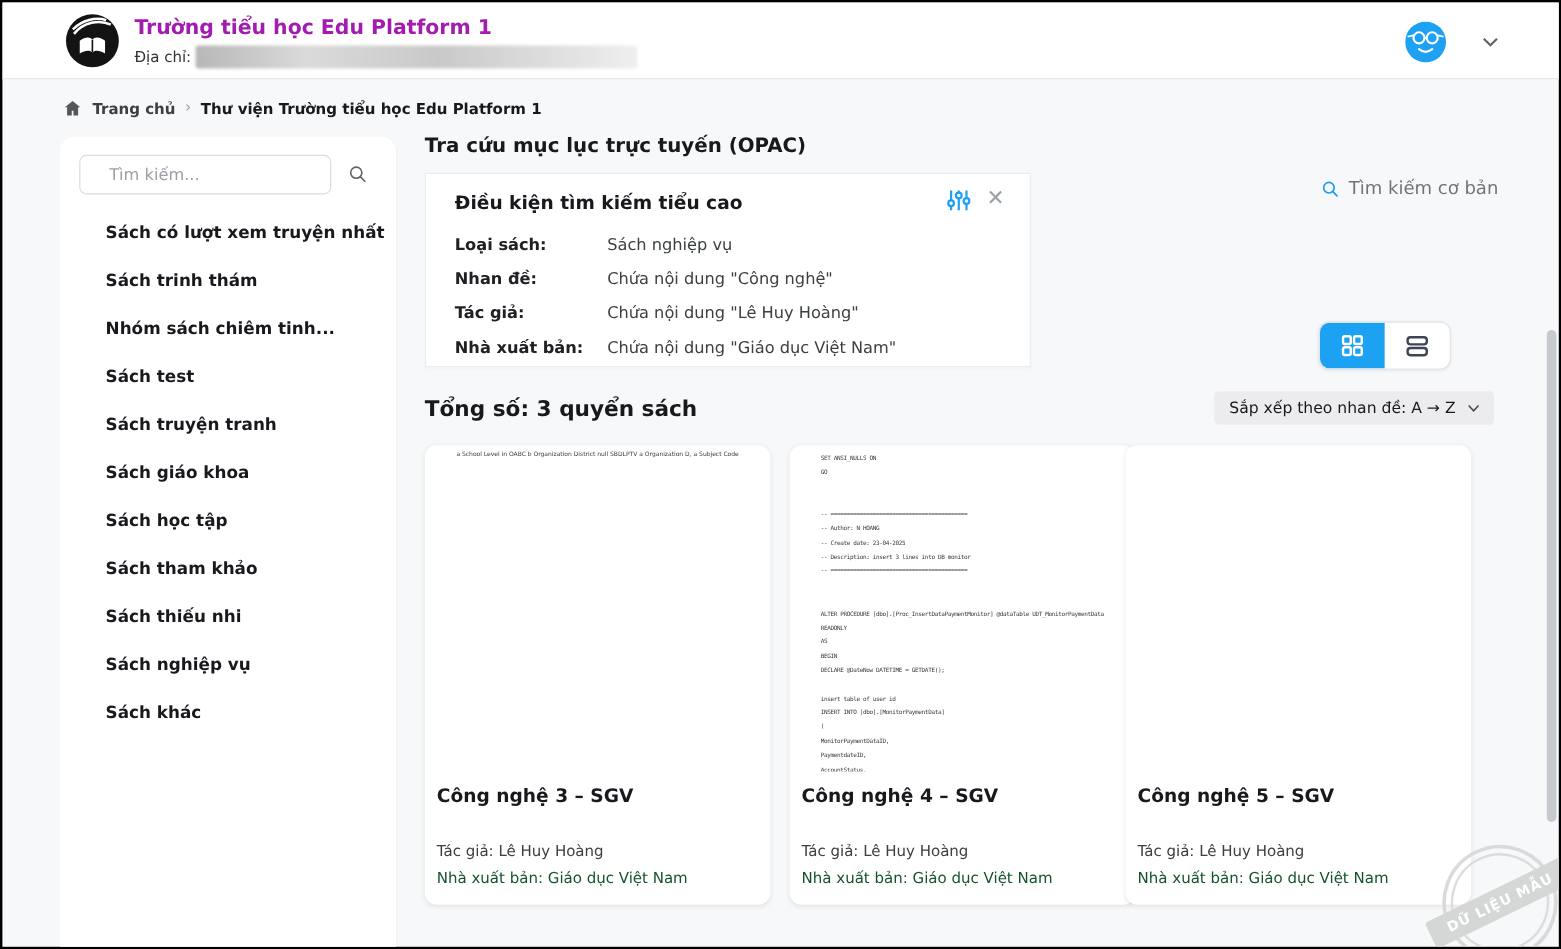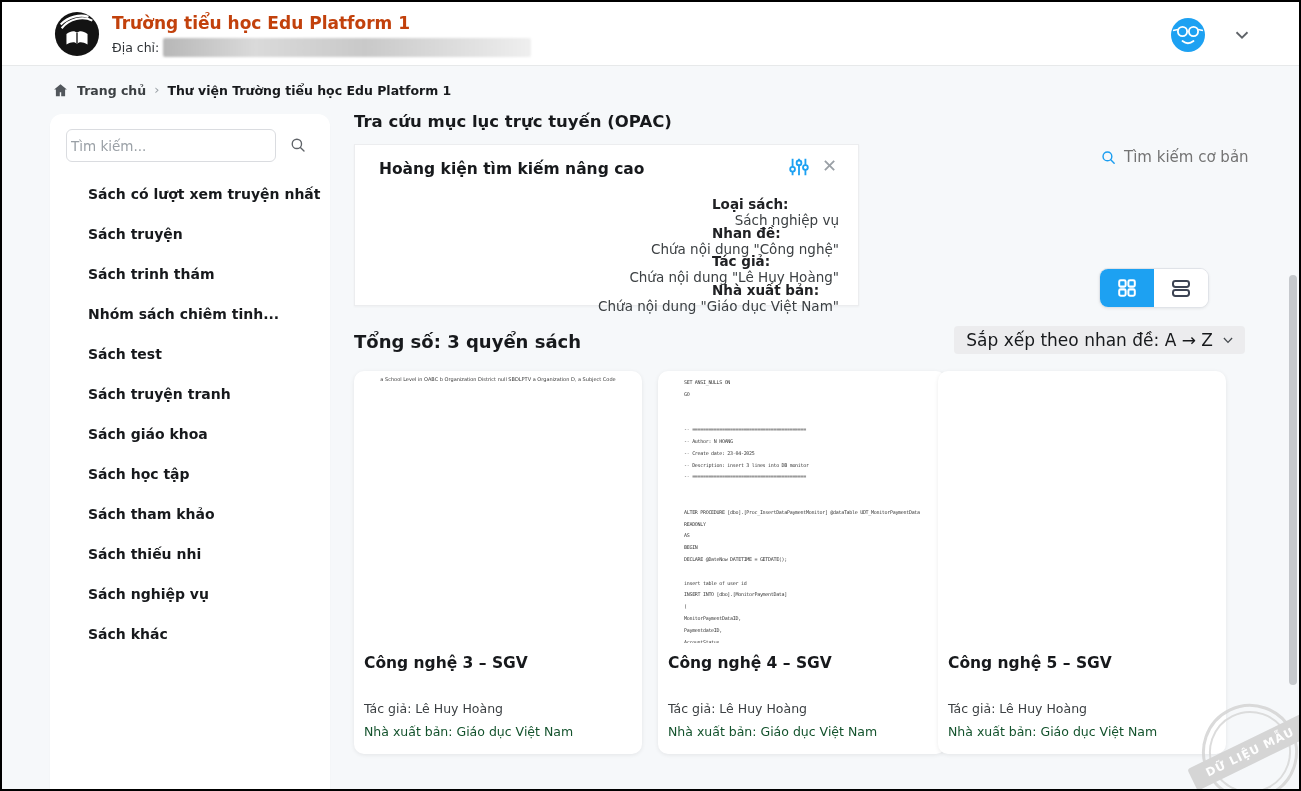--- a/index.html
+++ b/index.html
@@ -4,76 +4,76 @@
 <style>
   * { margin:0; padding:0; box-sizing:border-box; }
   body { font-family:"DejaVu Sans","Liberation Sans",sans-serif; background:#fff; }
   .page { position:relative; width:1301px; height:791px; border:2px solid #000;
           background:#f6f8fa; overflow:hidden; }
 
   
   .header { position:absolute; left:0; top:0; width:100%; height:64px; background:#fff;
             border-bottom:1px solid #e7e9ea; }
   .logo { position:absolute; left:52px; top:9px; width:46px; height:46px; }
-  .school-name { position:absolute; left:110px; top:11px; font-size:17px; font-weight:700; color:#c2410c; }
+  .school-name { position:absolute; left:110px; top:11px; font-size:17px; font-weight:700; color:#a21caf; }
   .addr-label { position:absolute; left:110px; top:38px; font-size:12.5px; color:#2f3337; }
   .addr-blur { position:absolute; left:161px; top:36px; width:368px; height:19px; border-radius:2px;
                background:linear-gradient(90deg,#b7b7b7,#dadada 25%,#c9c9c9 55%,#e6e6e6 90%,#efefef);
                filter:blur(1.2px); }
   .avatar { position:absolute; left:1169px; top:16px; width:34px; height:34px; }
   .hdr-chevron { position:absolute; left:1229px; top:22px; width:22px; height:22px; }
 
   
   .breadcrumb { position:absolute; left:50px; top:66px; height:44px; display:flex; align-items:center; gap:8px; }
   .bc-home { width:17px; height:17px; }
   .bc-link { font-size:12.5px; color:#3c4043;font-weight:bold; }
   .bc-sep { font-size:13px; color:#9aa0a6; margin-top:-2px; }
   .bc-current { font-size:12.5px; font-weight:700; color:#17191c; }
 
   
   .sidebar { position:absolute; left:48px; top:112px; width:280px; height:677px; background:#fff;
              border-radius:12px 12px 0 0; box-shadow:0 1px 2px rgba(0,0,0,.03); }
   .side-search { position:absolute; left:16px; top:15px; width:210px; height:33px;
-                 border:1px solid #dadce0; border-radius:6px; padding:0 4px; font-size:13.5px;
+                 border:1px solid #dadce0; border-radius:6px; padding:0 24px; font-size:13.5px;
                  color:#202124; outline:none; background:#fff; font-family:inherit; }
   .side-search::placeholder { color:#9aa0a6; }
   .side-search-icon { position:absolute; left:239px; top:22px; width:18px; height:18px; cursor:pointer; }
   .side-list { position:absolute; left:0; top:60px; width:100%; }
   .side-item { height:40px; line-height:40px; padding-left:38px; font-size:14px; font-weight:700;
                color:#17191c; cursor:pointer; white-space:nowrap; }
 
   
   .page-title { position:absolute; left:352px; top:110px; font-size:16.5px; font-weight:700; color:#17191c; }
 
   .adv-card { position:absolute; left:352px; top:142px; width:505px; height:162px; background:#fff;
               border:1px solid #ecEDEF; border:1px solid #ecedef; box-shadow:0 1px 2px rgba(0,0,0,.04); }
   .adv-title { position:absolute; left:24px; top:15px; font-size:15.5px; font-weight:700; color:#17191c; }
   .adv-filter-icon { position:absolute; left:433px; top:11px; width:22px; height:22px; cursor:pointer; }
   .adv-close { position:absolute; left:467px; top:9px; font-size:18px; color:#9aa0a6; cursor:pointer; line-height:24px; }
   .adv-rows { position:absolute; left:24px; top:51px; width:460px; }
-  .adv-row { display:flex; height:28.5px; align-items:flex-end;flex-direction:column; }
+  .adv-row { display:flex; height:28.5px; align-items:flex-start; }
   .adv-label { width:127px; font-size:13.5px; font-weight:700; color:#202124; }
   .adv-value { font-size:13.5px; color:#3c4043; }
 
   .basic-search { position:absolute; left:1098px; top:146px; display:flex; align-items:center; gap:7px;
                   cursor:pointer; }
   .basic-search-text { font-size:15px; color:#737373; }
   .basic-search-icon { width:17px; height:17px; }
 
   .view-toggle { position:absolute; left:1097px; top:266px; width:110px; height:40px; display:flex;
                  border:1px solid #e0e3e8; border-radius:9px; overflow:hidden; background:#fff;
                  box-shadow:0 1px 3px rgba(0,0,0,.07); }
   .vt-btn { width:55px; height:100%; display:flex; align-items:center; justify-content:center; cursor:pointer; }
   .vt-grid { background:#1da1f2; }
   .vt-list { background:#fff; }
 
   .total-text { position:absolute; left:352px; top:329px; font-size:18px; font-weight:700; color:#17191c; }
   .sort-chip { position:absolute; top:324px; right:54px; height:28px; display:inline-flex; align-items:center;
                gap:8px; padding:0 10px 0 12px; background:#ececee; border-radius:4px; cursor:pointer; }
-  .sort-label { font-size:17px; color:#17191c; }
+  .sort-label { font-size:13px; color:#17191c; }
   .sort-chevron { width:14px; height:14px; }
 
   
   .card { position:absolute; top:369px; width:288px; height:383px; background:#fff; border-radius:10px;
           box-shadow:0 1px 4px rgba(0,0,0,.08); cursor:pointer; overflow:hidden; }
   .card1 { left:352px; } .card2 { left:656px; } .card3 { left:936px;text-align:right; }
   .preview { position:absolute; left:0; top:2px; width:100%; height:270px; overflow:hidden;
              font-size:5px; color:#3a3a3a; }
   .preview.center { text-align:center; padding:2px 14px 0; line-height:8px; }
   .preview.doc { padding:4px 12px 0 26px; white-space:pre-line; line-height:11.8px; font-family:"DejaVu Sans Mono","Liberation Mono",monospace; letter-spacing:-0.3px; }
@@ -130,38 +130,37 @@
   </div>
 
   <div class="sidebar">
     <input class="side-search" value="" placeholder="Tìm kiếm..." style="">
     <svg class="side-search-icon" viewBox="0 0 24 24">
       <circle cx="10.5" cy="10.5" r="6.2" fill="none" stroke="#5f6368" stroke-width="1.8"></circle>
       <line x1="15.2" y1="15.2" x2="20" y2="20" stroke="#5f6368" stroke-width="1.8" stroke-linecap="round"></line>
     </svg>
     <div class="side-list">
       <div class="side-item">Sách có lượt xem truyện nhất</div>
-      <div class="side-item">Sách truyện</div>
       <div class="side-item">Sách trinh thám</div>
       <div class="side-item">Nhóm sách chiêm tinh...</div>
       <div class="side-item">Sách test</div>
       <div class="side-item">Sách truyện tranh</div>
       <div class="side-item">Sách giáo khoa</div>
       <div class="side-item">Sách học tập</div>
       <div class="side-item">Sách tham khảo</div>
       <div class="side-item">Sách thiếu nhi</div>
       <div class="side-item">Sách nghiệp vụ</div>
       <div class="side-item">Sách khác</div>
     </div>
   </div>
 
   <div class="page-title">Tra cứu mục lục trực tuyến (OPAC)</div>
 
   <div class="adv-card">
-    <div class="adv-title">Hoàng kiện tìm kiếm nâng cao</div>
+    <div class="adv-title">Điều kiện tìm kiếm tiểu cao</div>
     <svg class="adv-filter-icon" viewBox="0 0 24 24">
       <line x1="5" y1="3" x2="5" y2="21" stroke="#1da1f2" stroke-width="2"></line>
       <line x1="12" y1="3" x2="12" y2="21" stroke="#1da1f2" stroke-width="2"></line>
       <line x1="19" y1="3" x2="19" y2="21" stroke="#1da1f2" stroke-width="2"></line>
       <circle cx="5" cy="14.5" r="2.6" fill="#fff" stroke="#1da1f2" stroke-width="2"></circle>
       <circle cx="12" cy="7.5" r="2.6" fill="#fff" stroke="#1da1f2" stroke-width="2"></circle>
       <circle cx="19" cy="12.5" r="2.6" fill="#fff" stroke="#1da1f2" stroke-width="2"></circle>
     </svg>
     <div class="adv-close">✕</div>
     <div class="adv-rows">

